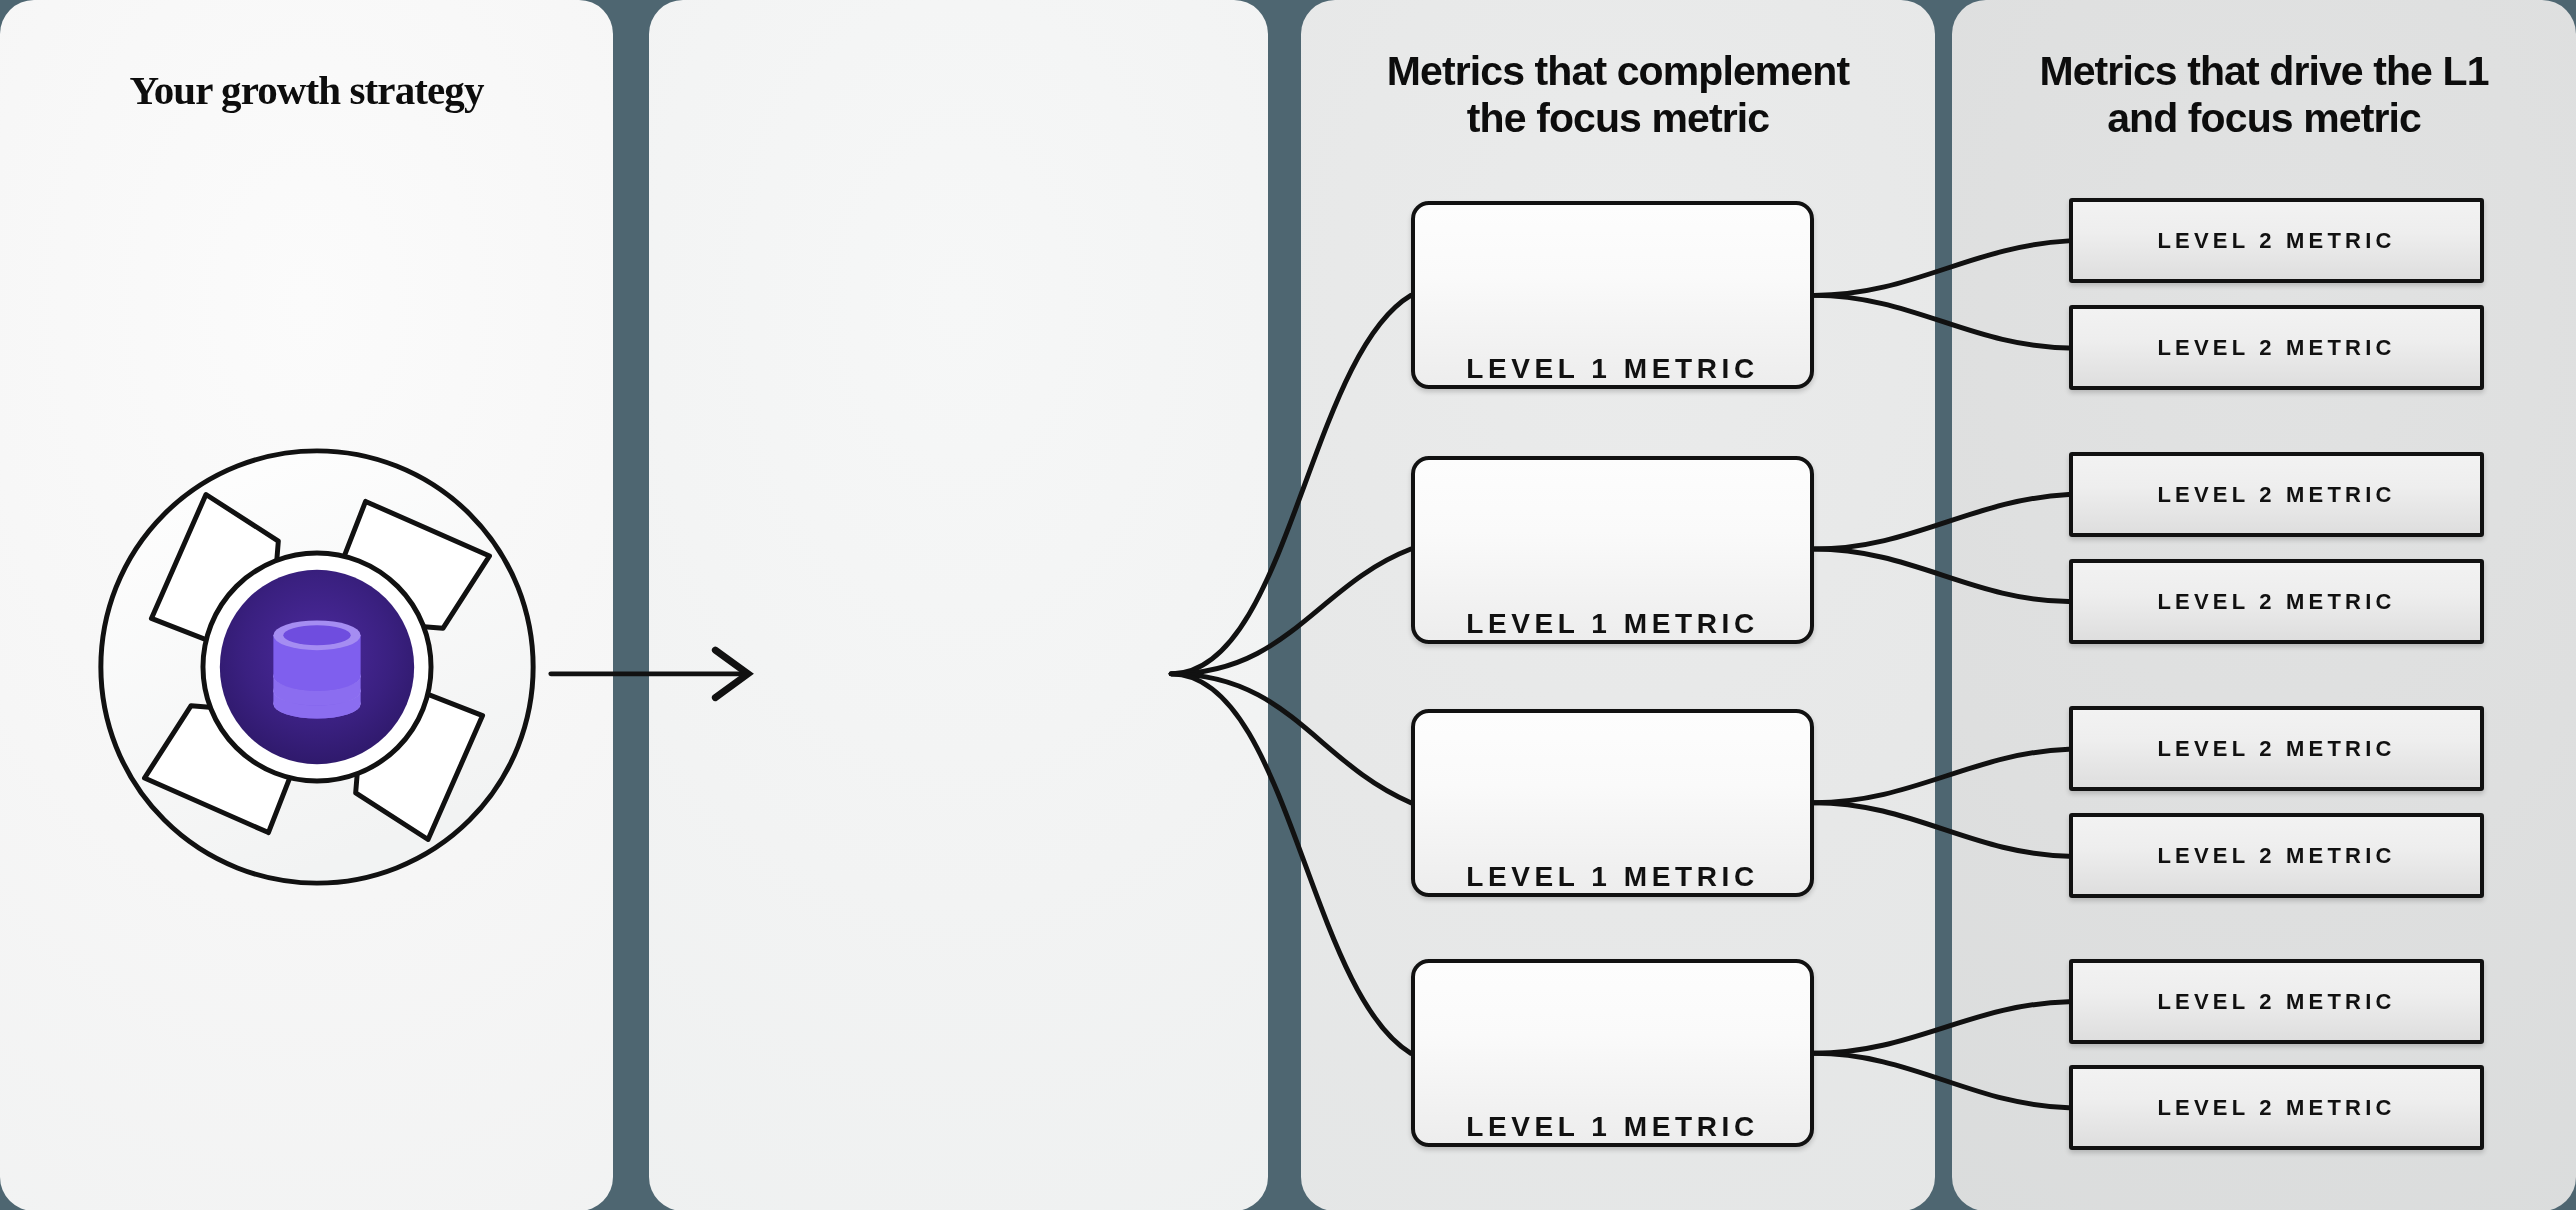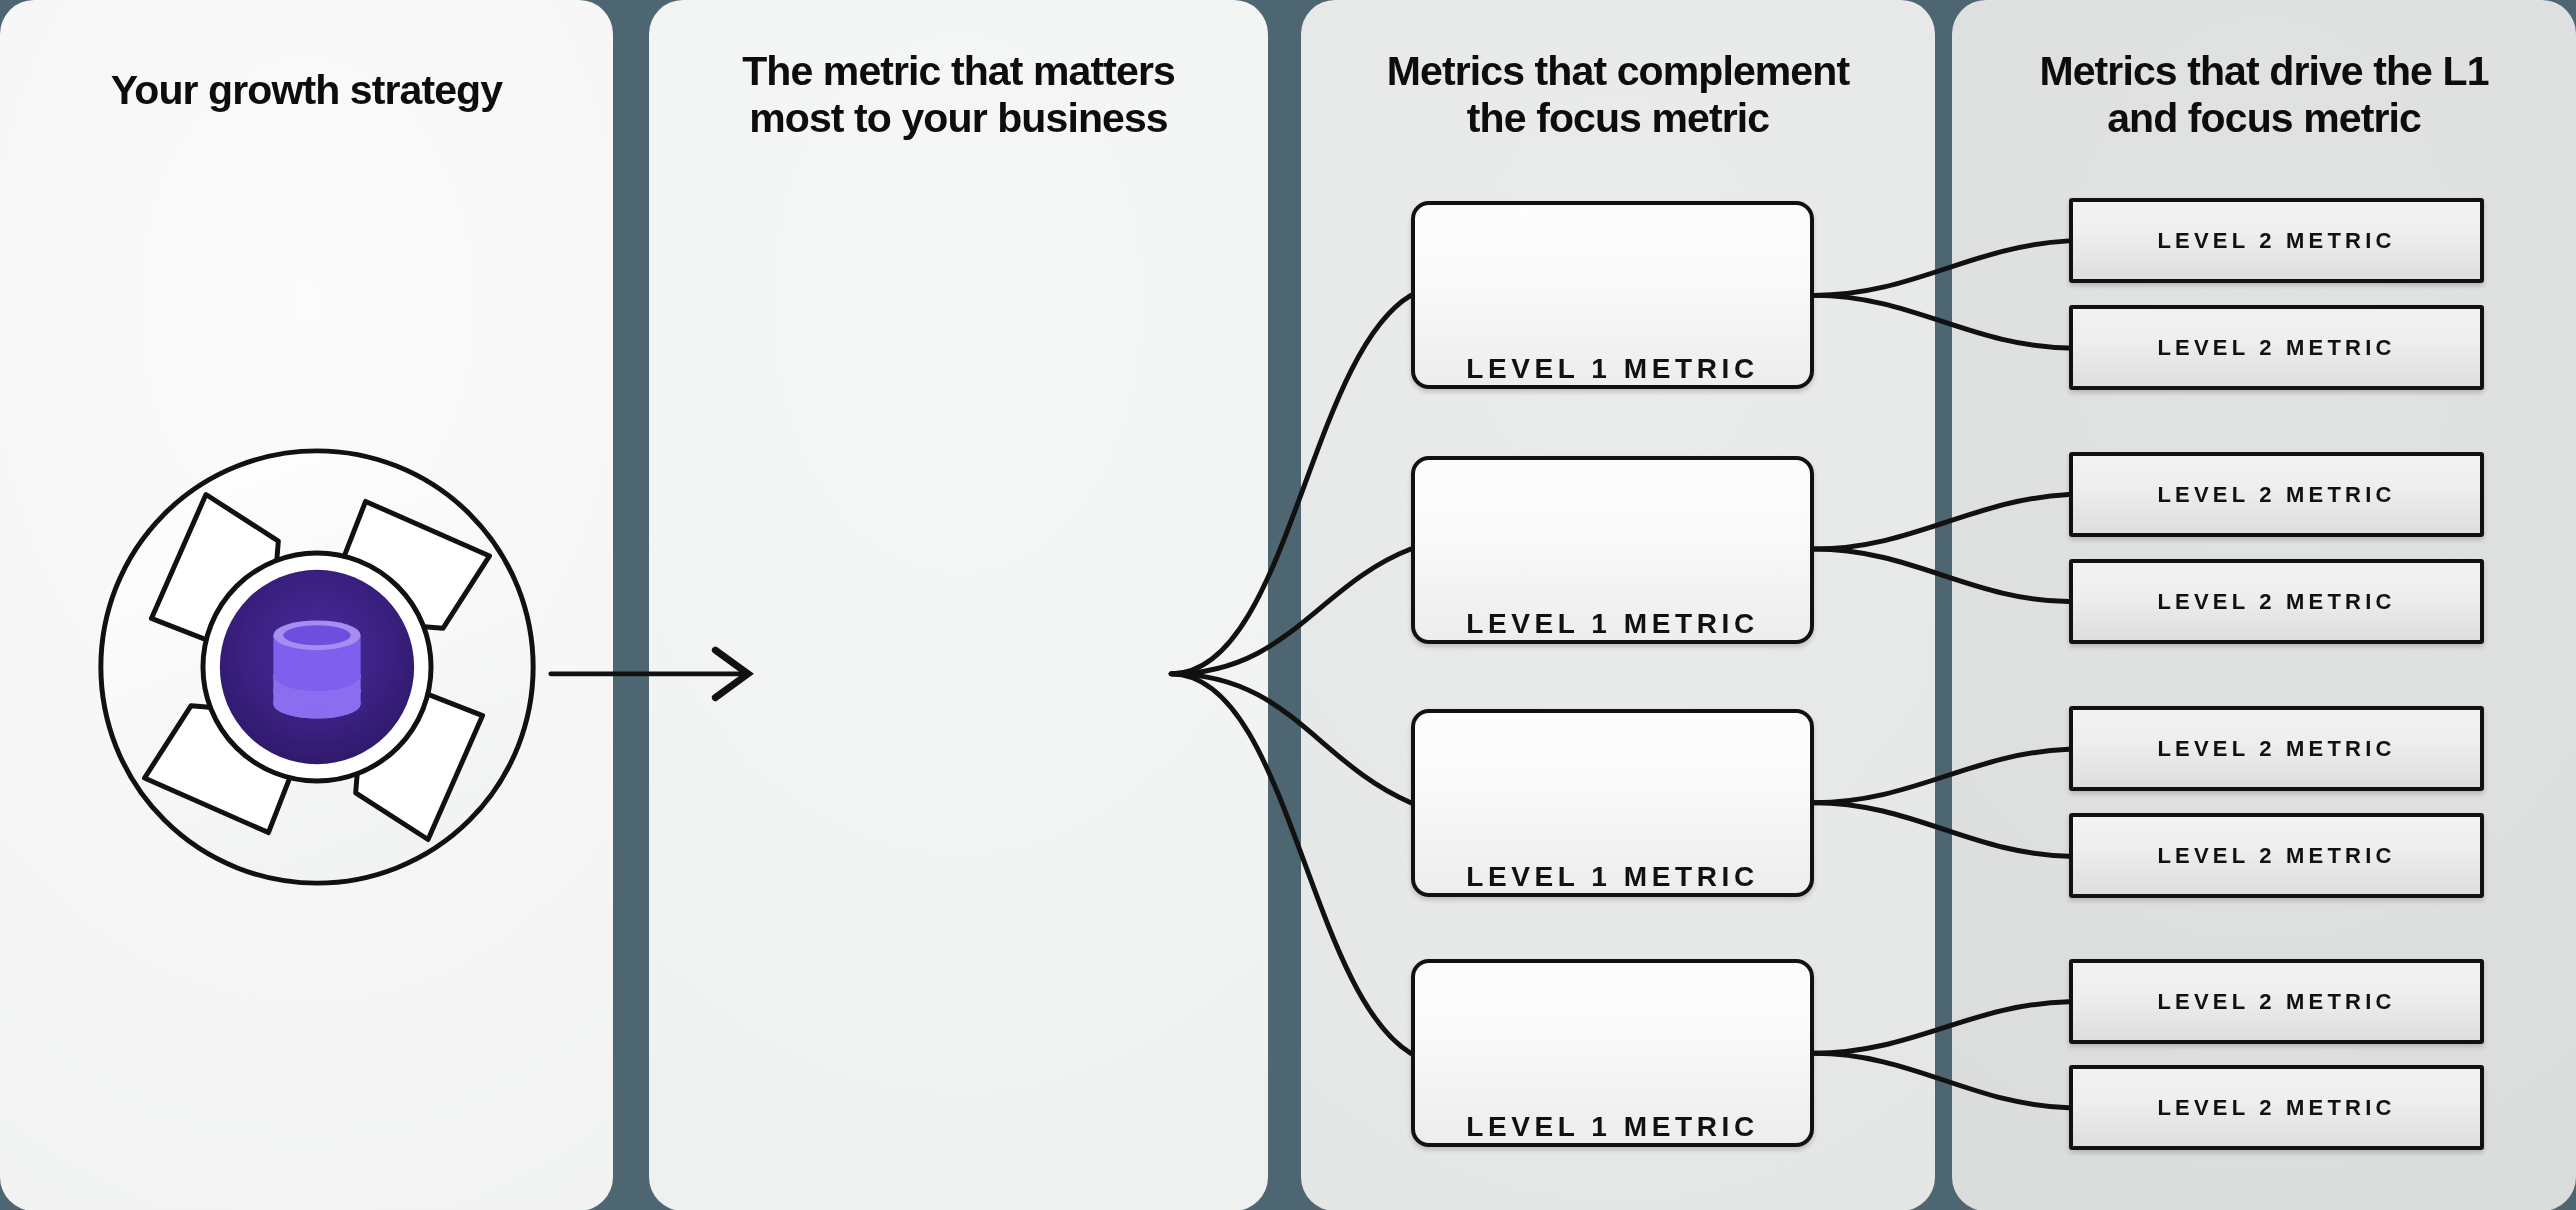--- a/index.html
+++ b/index.html
@@ -19,21 +19,21 @@
   #panel-4{left:1952px;width:624px;background:
       radial-gradient(120% 90% at 50% 25%, #e1e2e2 0%, #dedfdf 55%, #dadcdc 100%);}
 
   
   .col-title{
     position:absolute;text-align:center;color:#0d0d0d;
     font-family:"Liberation Sans",sans-serif;
     font-weight:700;font-size:41px;line-height:1.15;
     letter-spacing:-0.9px;white-space:pre-line;
   }
-  #title-1{left:0;width:613px;top:67px;}
+  #title-1{left:0;width:613px;top:67px;font-family:Liberation Serif, serif;}
   #title-2{left:649px;width:619px;top:48px;}
   #title-3{left:1301px;width:634px;top:48px;}
   #title-4{left:1952px;width:624px;top:48px;}
 
   
   .box{
     position:absolute;box-sizing:border-box;
     border:4px solid #111111;
     display:flex;align-items:center;justify-content:center;
     color:#111111;font-family:"Liberation Sans",sans-serif;
@@ -67,22 +67,20 @@
 <body>
 
 <div id="stage">
 
   <div class="panel" id="panel-1"></div>
   <div class="panel" id="panel-2"></div>
   <div class="panel" id="panel-3"></div>
   <div class="panel" id="panel-4"></div>
 
   <div class="col-title" id="title-1">Your growth strategy</div>
-  <div class="col-title" id="title-2">The metric that matters
-most to your business</div>
   <div class="col-title" id="title-3">Metrics that complement
 the focus metric</div>
   <div class="col-title" id="title-4">Metrics that drive the L1
 and focus metric</div>
 
   <svg id="strategy-circle" viewBox="0 0 470 470">
     <defs>
       <linearGradient id="bladeGrad" x1="0" y1="0" x2="0.4" y2="1">
         <stop offset="0%" stop-color="#ffffff"></stop>
         <stop offset="100%" stop-color="#f2f3f3"></stop>

